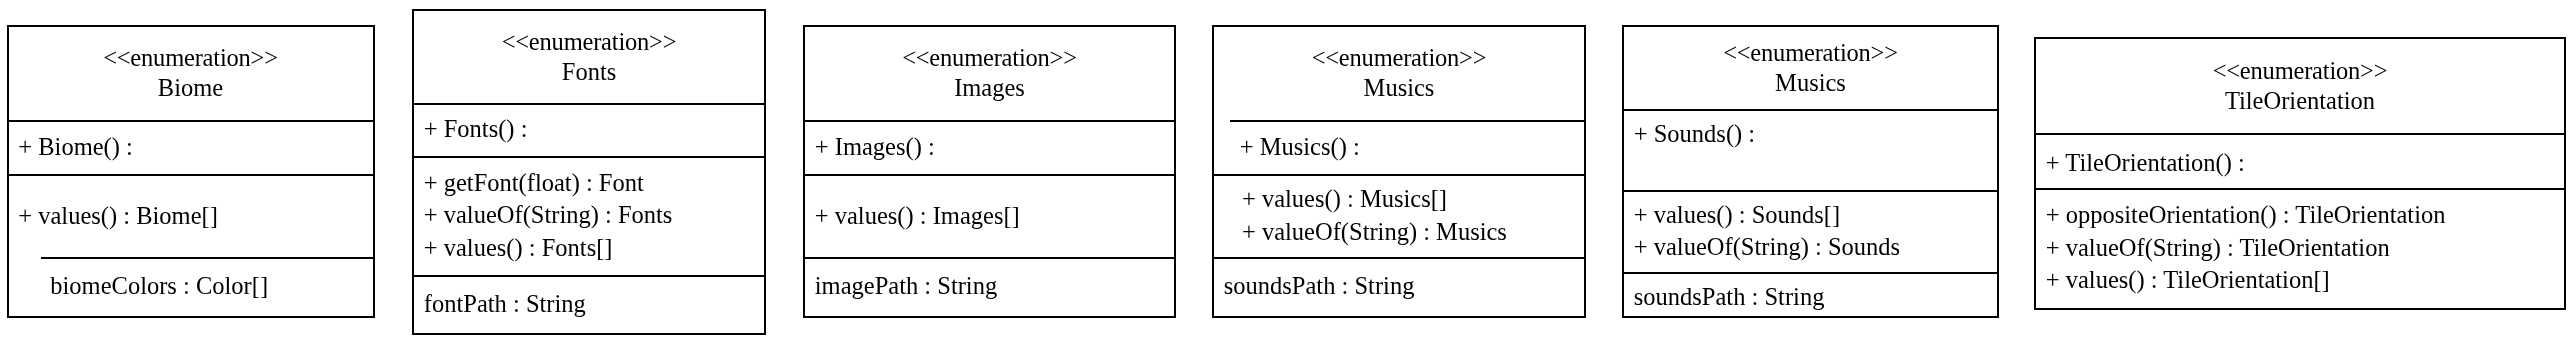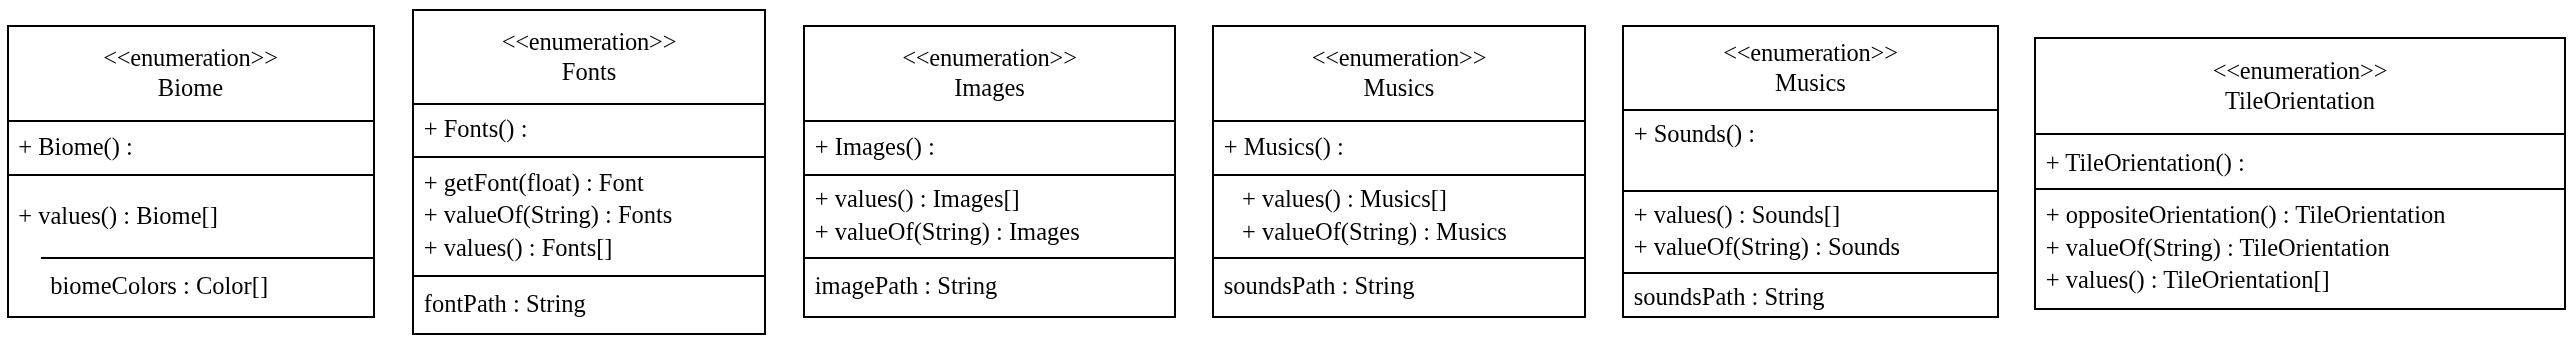--- a/index.html
+++ b/index.html
@@ -85,21 +85,21 @@
   .box-fonts           .c-ctor { height: 54px;  }
   .box-fonts           .c-meth { height: 121px; }
   .box-fonts           .c-field{ height: 59px;  }
 
   .box-images          .c-head { height: 95px; }
   .box-images          .c-ctor { height: 55px;  }
   .box-images          .c-meth { height: 85px; }
   .box-images          .c-field{ height: 59px;  }
 
   .box-musics          .c-head { height: 95px; }
-  .box-musics          .c-ctor { height: 55px;  }
+  .box-musics          .c-ctor { height: 55px; margin-left: 16px;  }
   .box-musics          .c-meth { height: 85px; padding-left: 28px; }
   .box-musics          .c-field{ height: 59px;  }
 
   .box-sounds          .c-head { height: 95px; }
   .box-sounds          .c-ctor { height: 55px;  }
   .box-sounds          .c-meth { height: 85px; margin-top: 32px; }
   .box-sounds          .c-field{ height: 59px;  }
 
   .box-tileorientation .c-head { height: 95px; }
   .box-tileorientation .c-ctor { height: 55px; justify-content: flex-end;  }
@@ -147,21 +147,20 @@
   <div class="uml-class box-images">
     <div class="compartment header c-head">
       <div class="stereotype">&lt;&lt;enumeration&gt;&gt;</div>
       <div class="class-name">Images</div>
     </div>
     <div class="compartment c-ctor">
       <div class="member">+ Images() :</div>
     </div>
     <div class="compartment c-meth">
       <div class="member">+ values() : Images[]</div>
-      <div class="member">+ valueOf(String) : Images</div>
     </div>
     <div class="compartment c-field">
       <div class="member">imagePath : String</div>
     </div>
   </div>
 
   <div class="uml-class box-musics">
     <div class="compartment header c-head">
       <div class="stereotype">&lt;&lt;enumeration&gt;&gt;</div>
       <div class="class-name">Musics</div>

